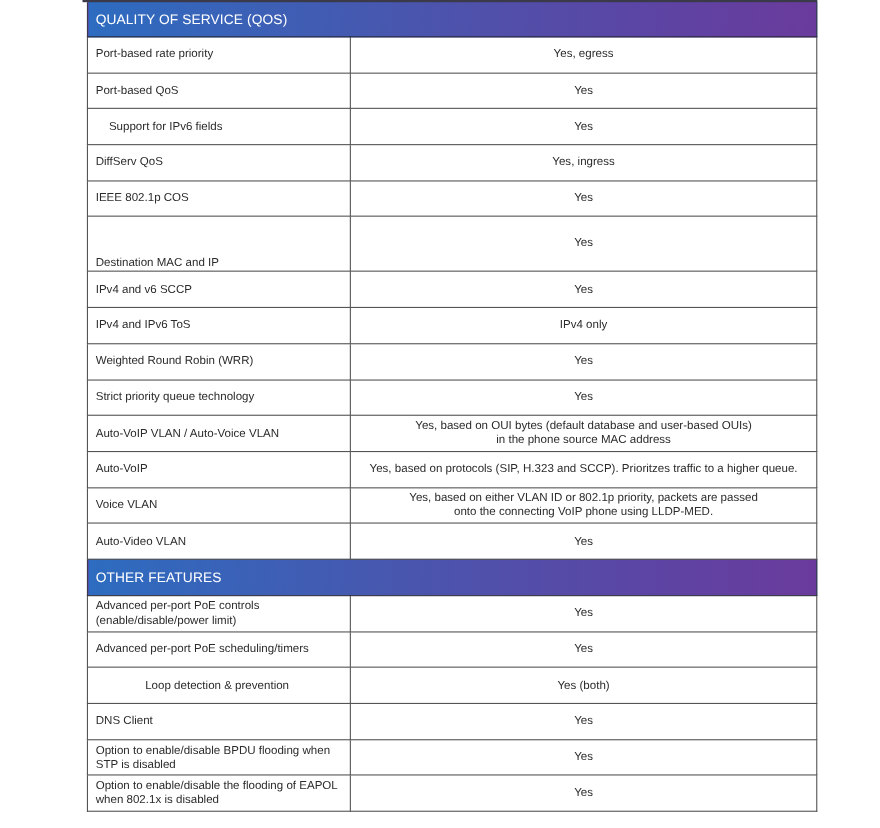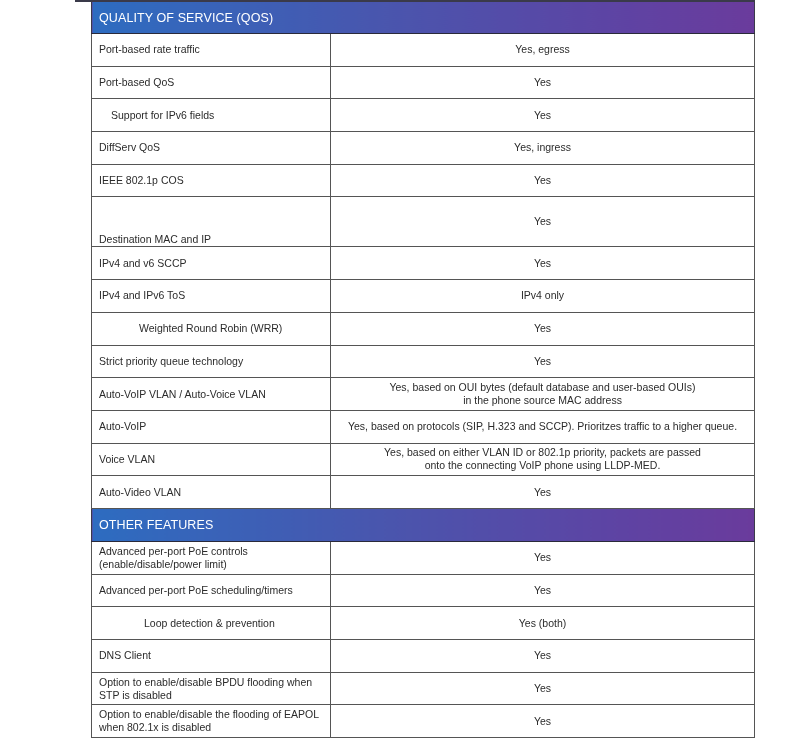--- a/index.html
+++ b/index.html
@@ -1,19 +1,19 @@
 <!DOCTYPE html>
 <html><head>
   <meta charset="utf-8">
   <style>
     html, body { margin: 0; padding: 0; background: #ffffff; }
     body { width: 800px; height: 753px; overflow: hidden; position: relative;
            font-family: "Liberation Sans", "DejaVu Sans", sans-serif; color: #2b2b2b; }
     .topstrip { position: absolute; left: 75px; top: 0; width: 663px; height: 2px; background: #3a3a4a; }
-    .spec { position: absolute; left: 91px; top: 0; width: 663px; border-collapse: collapse; table-layout: fixed; }
+    .spec { position: absolute; left: 79px; top: 0; width: 663px; border-collapse: collapse; table-layout: fixed; }
     .spec col.c1 { width: 239px; }
     .spec col.c2 { width: 424px; }
     .section-row td {
       height: 32px; padding: 0 0 0 7px;
       background: linear-gradient(90deg, #2d6cc0 0%, #4a55ad 45%, #5e43a3 80%, #6a3b9c 100%);
       color: #ffffff; font-size: 12.5px; letter-spacing: 0.1px;
       border-left: 1px solid #3a3a4a; border-right: 1px solid #3a3a4a; border-bottom: 1px solid #2a2a3a;
     }
     .section-row.first td { border-top: 2px solid #3a3a4a; height: 31px; }
     .data-row td {
@@ -34,21 +34,21 @@
   <colgroup>
       <col class="c1">
       <col class="c2">
     </colgroup>
   <tbody id="spec-body">
       <tr class="section-row first">
         <td colspan="2">QUALITY OF SERVICE (QOS)</td>
       </tr>
       <tr class="data-row h32">
         <td class="feat">
-          <span class="line" style="display: block;">Port-based rate traffic</span>
+          <span class="line" style="display: block;">Port-based rate priority</span>
         </td>
         <td class="val">
           <span class="line">Yes, egress</span>
         </td>
       </tr>
       <tr class="data-row h32">
         <td class="feat">
           <span class="line" style="display: block;">Port-based QoS</span>
         </td>
         <td class="val">
@@ -98,21 +98,21 @@
       <tr class="data-row h32">
         <td class="feat">
           <span class="line" style="display: block;">IPv4 and IPv6 ToS</span>
         </td>
         <td class="val">
           <span class="line">IPv4 only</span>
         </td>
       </tr>
       <tr class="data-row h32">
         <td class="feat">
-          <span class="line" style="display: block; margin-left: 40px;">Weighted Round Robin (WRR)</span>
+          <span class="line" style="display: block;">Weighted Round Robin (WRR)</span>
         </td>
         <td class="val">
           <span class="line">Yes</span>
         </td>
       </tr>
       <tr class="data-row h32">
         <td class="feat">
           <span class="line" style="display: block;">Strict priority queue technology</span>
         </td>
         <td class="val">

